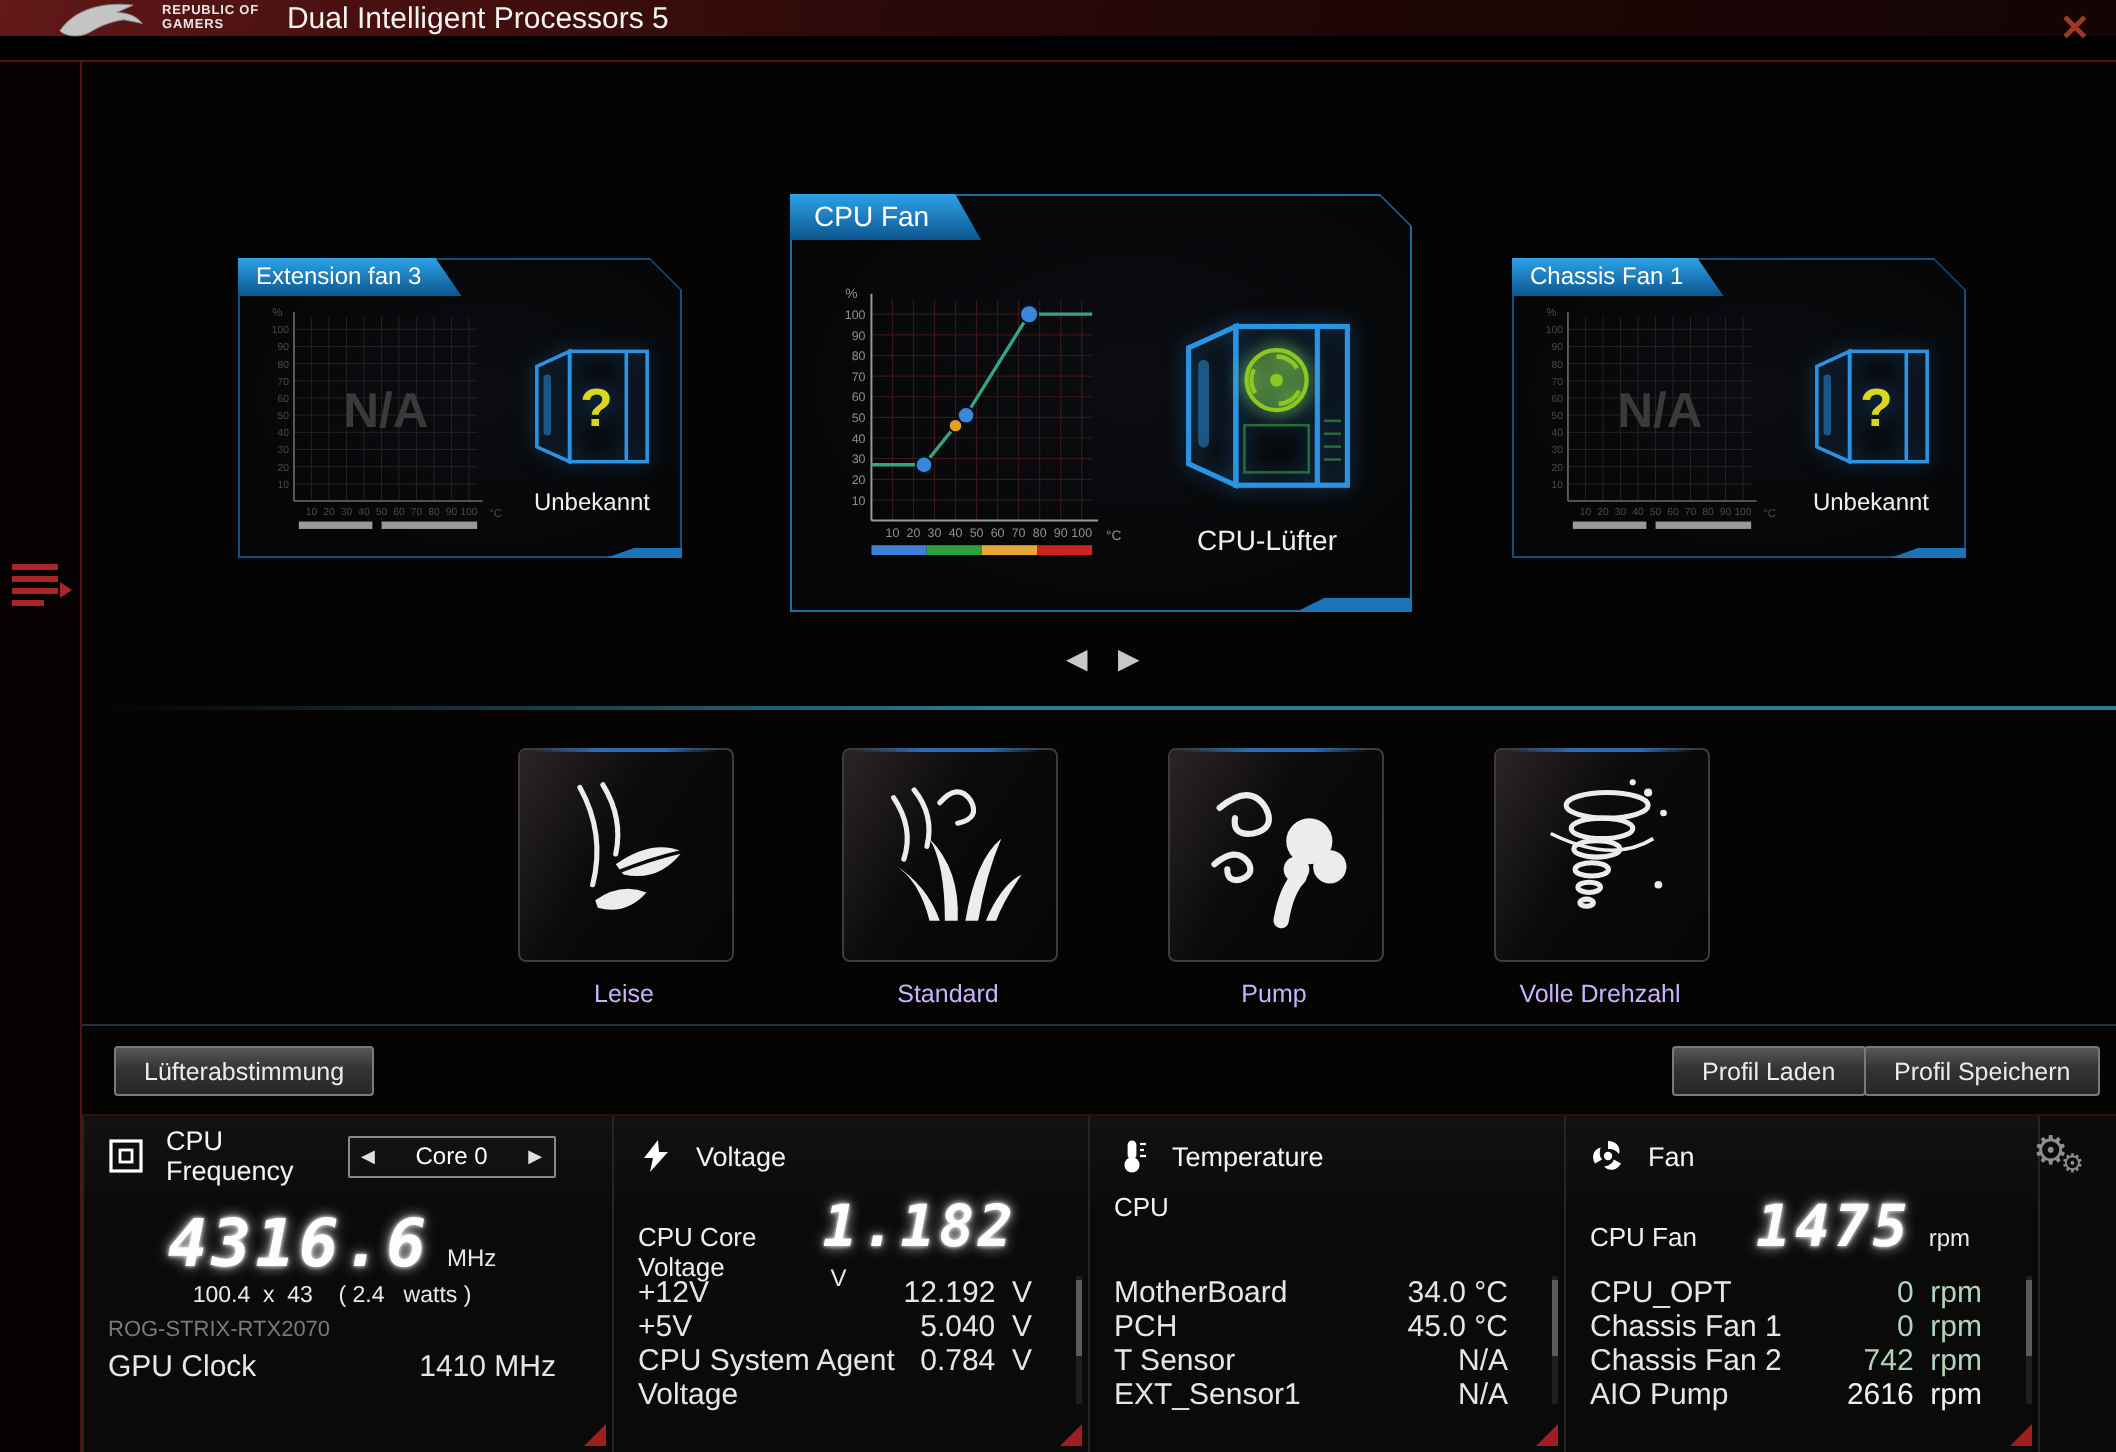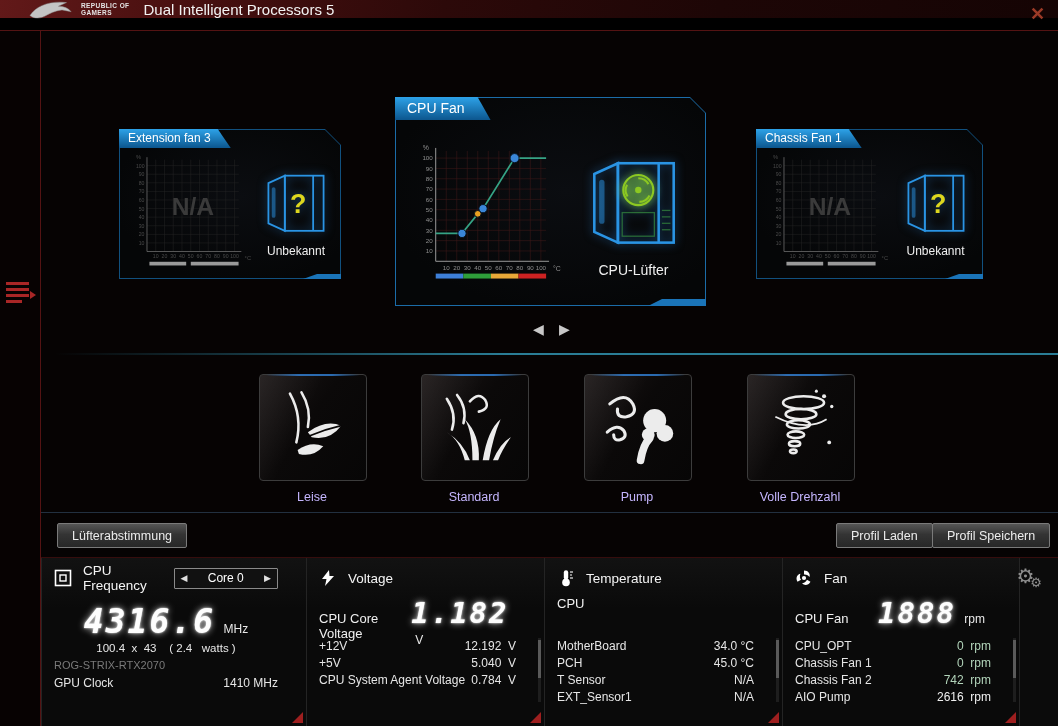--- a/index.html
+++ b/index.html
@@ -89,21 +89,21 @@
   .bigval-xl{font-size:33px;}
   .unit{font-size:12px;color:#e8e8e8;margin-left:4px;font-style:normal;}
   .freq-big{text-align:center;margin-top:12px;}
   .freq-detail{text-align:center;font-size:11.5px;color:#e8e8e8;white-space:pre;margin-top:1px;}
   .freq-device{font-size:11px;color:#7a7a7a;margin-top:5px;}
   .metric{display:flex;align-items:baseline;margin-top:6px;height:34px;}
   .metric .mlabel{font-size:13px;color:#efefef;}
   .metric .mright{margin-left:auto;padding-right:6px;}
   .rows{margin-top:8px;}
   .rows-f{margin-top:4px;}
-  .mrow{display:flex;font-size:12px;color:#e6e6e6;line-height:17px;}
+  .mrow{display:flex;font-size:15px;color:#e6e6e6;line-height:17px;}
   .mrow .mv{margin-left:auto;white-space:pre;}
   .corner{position:absolute;right:3px;bottom:3px;width:0;height:0;cursor:pointer;
     border-left:11px solid transparent;border-bottom:11px solid #9e1f1f;}
   .vscroll{position:absolute;right:3px;top:80px;width:3px;height:64px;background:#1e1e1e;cursor:pointer;}
   .vscroll::after{content:"";position:absolute;top:2px;left:0;width:3px;height:38px;background:#5a5a5a;}
   .gears{position:absolute;right:12px;top:8px;color:#8e8e8e;cursor:pointer;line-height:1;}
   .gears .g1{font-size:20px;}
   .gears .g2{font-size:13px;position:relative;left:-4px;top:4px;}
 </style>
 </head>
@@ -563,21 +563,21 @@
           <path d="M9 1.5 C13.5 1.5 15.5 5 14.5 8 C12.5 5.7 10.5 5.3 9 5.6 Z"></path>
           <path d="M9 1.5 C13.5 1.5 15.5 5 14.5 8 C12.5 5.7 10.5 5.3 9 5.6 Z" transform="rotate(120 9 9)"></path>
           <path d="M9 1.5 C13.5 1.5 15.5 5 14.5 8 C12.5 5.7 10.5 5.3 9 5.6 Z" transform="rotate(240 9 9)"></path>
         </g>
       </svg>
       <span class="ptitle">Fan</span>
     </div>
     <div class="metric">
       <span class="mlabel">CPU Fan</span>
       <span class="mright">
-        <span class="bigval">1888</span>
+        <span class="bigval">1475</span>
         <span class="unit">rpm</span>
       </span>
     </div>
     <div class="rows">
       <div class="mrow">
         <span class="ml">CPU_OPT</span>
         <span class="mv" style="color: rgb(178, 212, 186);">0  rpm</span>
       </div>
       <div class="mrow">
         <span class="ml">Chassis Fan 1</span>

